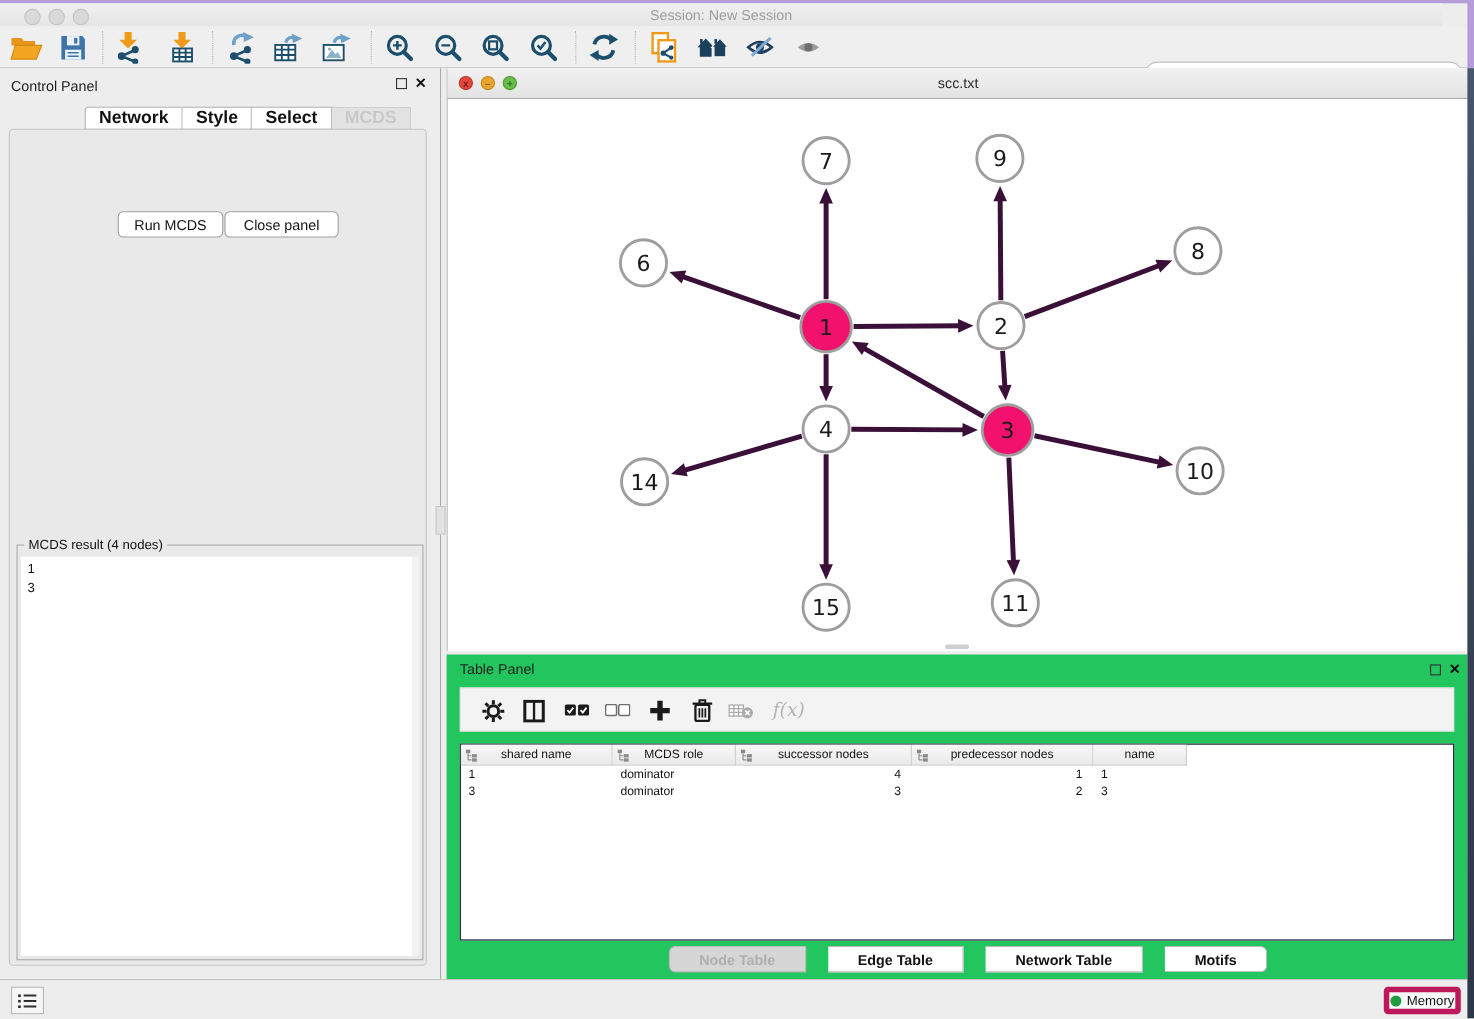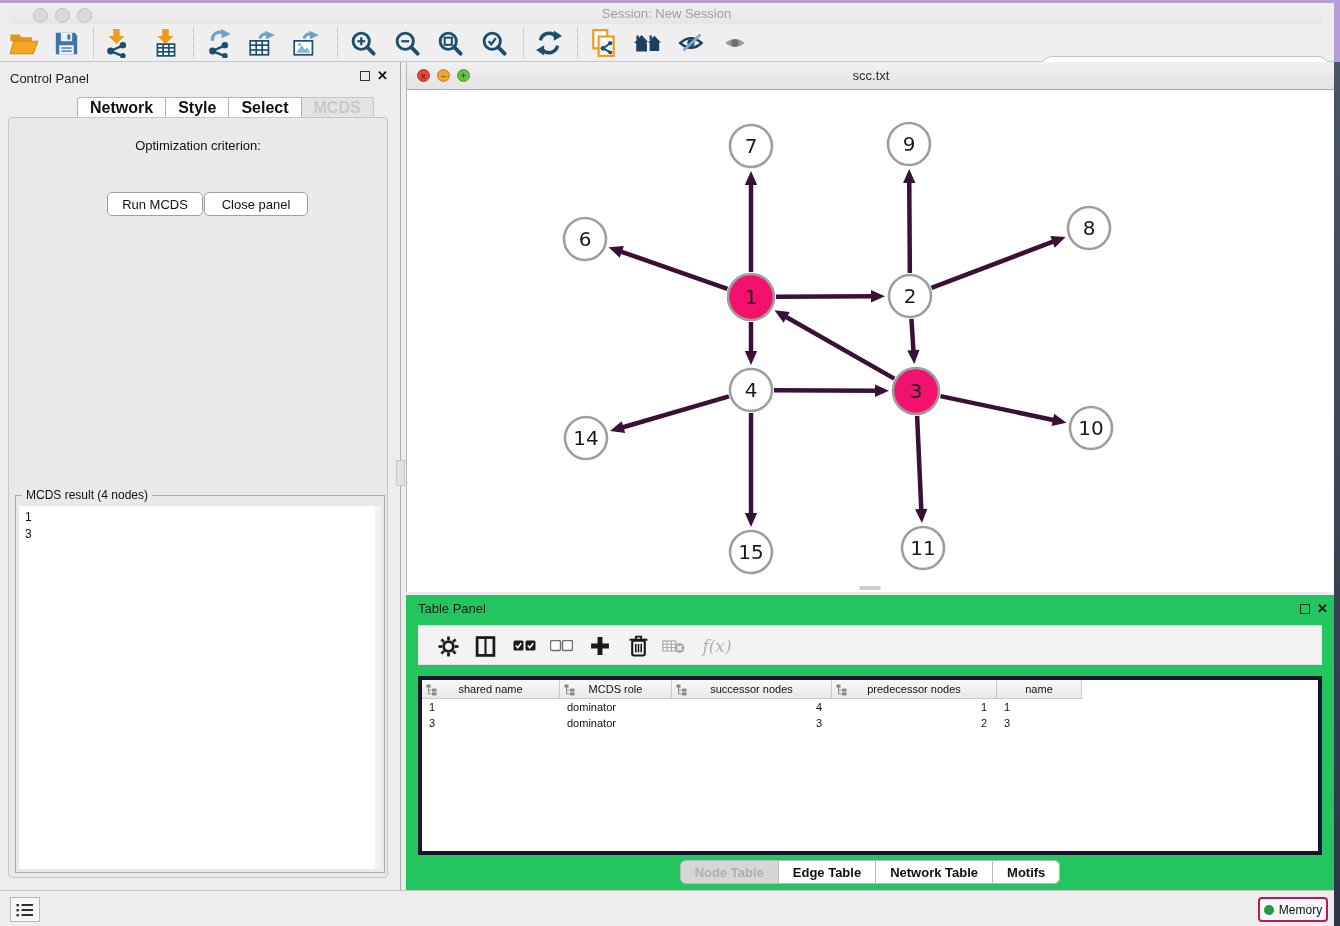--- a/index.html
+++ b/index.html
@@ -3,21 +3,21 @@
 <meta charset="utf-8">
 <style>
   * { margin:0; padding:0; box-sizing:border-box; }
   html,body { width:1340px; height:926px; overflow:hidden;
     font-family:"Liberation Sans", sans-serif; background:#EDEDED; }
   .abs { position:absolute; }
   #app { position:relative; width:1340px; height:926px; background:#EDEDED; }
 
   
   #top-accent { left:0; top:0; width:1340px; height:3px; background:#B49DD8; }
-  #titlebar { left:11px; top:3px; width:1311px; height:21px;
+  #titlebar { left:0; top:3px; width:1311px; height:21px;
     background:linear-gradient(#EFEFEF,#E6E6E6);padding-left:32px; }
   #titlebar .title { position:absolute; left:0; right:0; top:3px; text-align:center;
     font-size:13px; color:#9E9E9E; }
   .graydot { position:absolute; top:5px; width:15px; height:15px; border-radius:50%;
     background:#D9D9D9; border:1px solid #C3C3C3; }
 
   #toolbar { left:0; top:24px; width:1340px; height:38px; background:#EFEFEF;
     border-bottom:1px solid #C9C9C9; }
   .tbtn { position:absolute; top:2px; width:36px; height:34px; display:flex;
     align-items:center; justify-content:center; background:transparent; border:none; }
@@ -93,48 +93,48 @@
   
   #table-panel { left:406px; top:595px; width:928px; height:295px; background:#22c55e; }
   #tp-title { position:absolute; left:12px; top:6px; font-size:13px; color:#1E1E1E; }
   #tp-toolbar { position:absolute; left:12px; top:30px; width:904px; height:40px;
     background:#F3F3F3; border:1px solid #E3E3E3; }
   .tpbtn { position:absolute; top:3px; width:34px; height:34px; display:flex;
     align-items:center; justify-content:center; background:transparent; border:none; }
   .fx-label { font-size:17px; font-style:italic; color:#B3B3B3;
     font-family:"DejaVu Serif", serif; }
   #tp-table { position:absolute; left:12px; top:81px; width:904px; height:179px;
-    background:#fff; border:4px solid #0f172a; }
+    background:#fff; border:1px solid #0f172a; }
   #tp-header { position:absolute; left:0; top:0; height:19px; display:flex; }
   .th { position:relative; height:19px; background:linear-gradient(#F8F8F8,#E9E9E9);
     border-right:1px solid #C9C9C9; border-bottom:1px solid #C9C9C9;
     font-size:11px; color:#111; display:flex; align-items:center;
     justify-content:center; }
   .th .hier { position:absolute; left:4px; top:4px; }
   #tp-rows { position:absolute; left:0; top:19px; right:0; }
   .tr { display:flex; height:16px; }
   .td { font-size:11px; color:#111; line-height:16px; white-space:nowrap;
     overflow:hidden; }
   #tp-tabs { position:absolute; left:0; width:928px; top:265px; display:flex;
     justify-content:center; }
   .bottab { height:24px; border:1px solid #B9B9B9; border-left:none; background:#fff;
     font-size:13px; font-weight:bold; color:#111; display:flex; align-items:center;
-    padding:0 14px; }
+    padding:0 27px;margin-left:20px; }
   .bottab:first-child { border-left:1px solid #B9B9B9; border-radius:6px 0 0 6px; }
   .bottab:last-child { border-radius:0 6px 6px 0; }
   .bottab.selected { background:#D6D6D6; color:#AFAFAF; }
 
   
   #statusbar { left:0; top:890px; width:1334px; height:36px; background:#EDEDED;
     border-top:1px solid #C6C6C6; }
   #list-btn { position:absolute; left:10px; top:6px; width:30px; height:25px;
     background:#F6F6F6; border:1px solid #B8B8B8; display:flex; align-items:center;
     justify-content:center; }
   #memory-btn { position:absolute; left:1258px; top:6px; width:70px; height:25px;
-    background:#F8F8F8; border:2px solid #be185d; border-radius:4px; display:flex;
+    background:#F8F8F8; border:5px solid #be185d; border-radius:4px; display:flex;
     align-items:center; justify-content:center; gap:5px; font-size:12px; color:#111;
     font-family:"Liberation Sans",sans-serif; }
   #memory-btn .dot { width:10px; height:10px; border-radius:50%; background:#1E9C3E; }
 
   
   #desk-right-top { left:1334px; top:0; width:6px; height:62px; background:#B49DD8; }
   #desk-right { left:1334px; top:62px; width:6px; height:864px;
     background:linear-gradient(#46566B,#2B3646); }
 </style>
 </head>
@@ -326,21 +326,20 @@
     <span class="win-close" style="left:377px">✕</span>
 
     <div id="cp-tabs">
         <button class="cptab">Network</button>
         <button class="cptab">Style</button>
         <button class="cptab">Select</button>
         <button class="cptab disabled-active">MCDS</button>
       </div>
 
     <div id="cp-body">
-      <div id="opt-label">Optimization criterion:</div>
       <button class="cp-btn" id="run-btn">Run MCDS</button>
       <button class="cp-btn" id="close-panel-btn">Close panel</button>
 
       <div id="result-group">
         <div id="result-title">MCDS result (4 nodes)</div>
         <div id="result-text">
             <div>1</div>
             <div>3</div>
           </div>
         <div id="result-scroll"></div>

